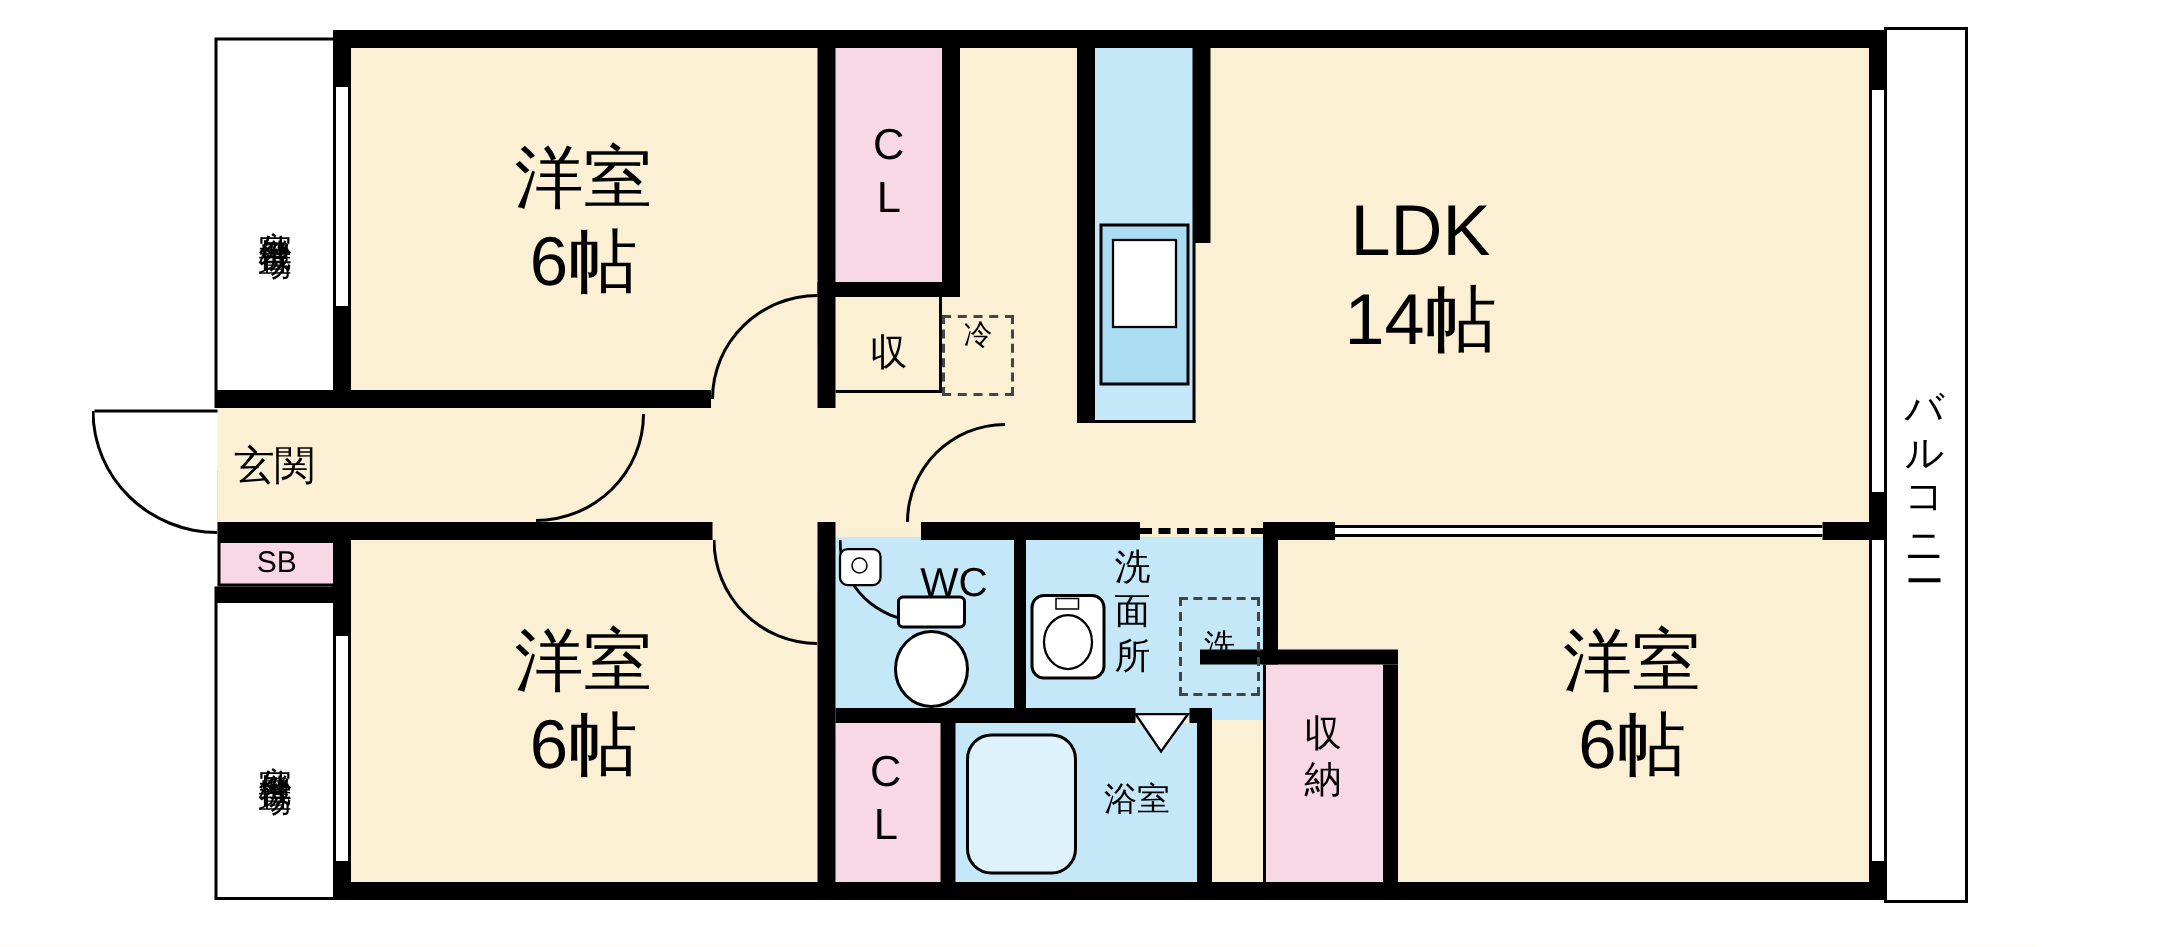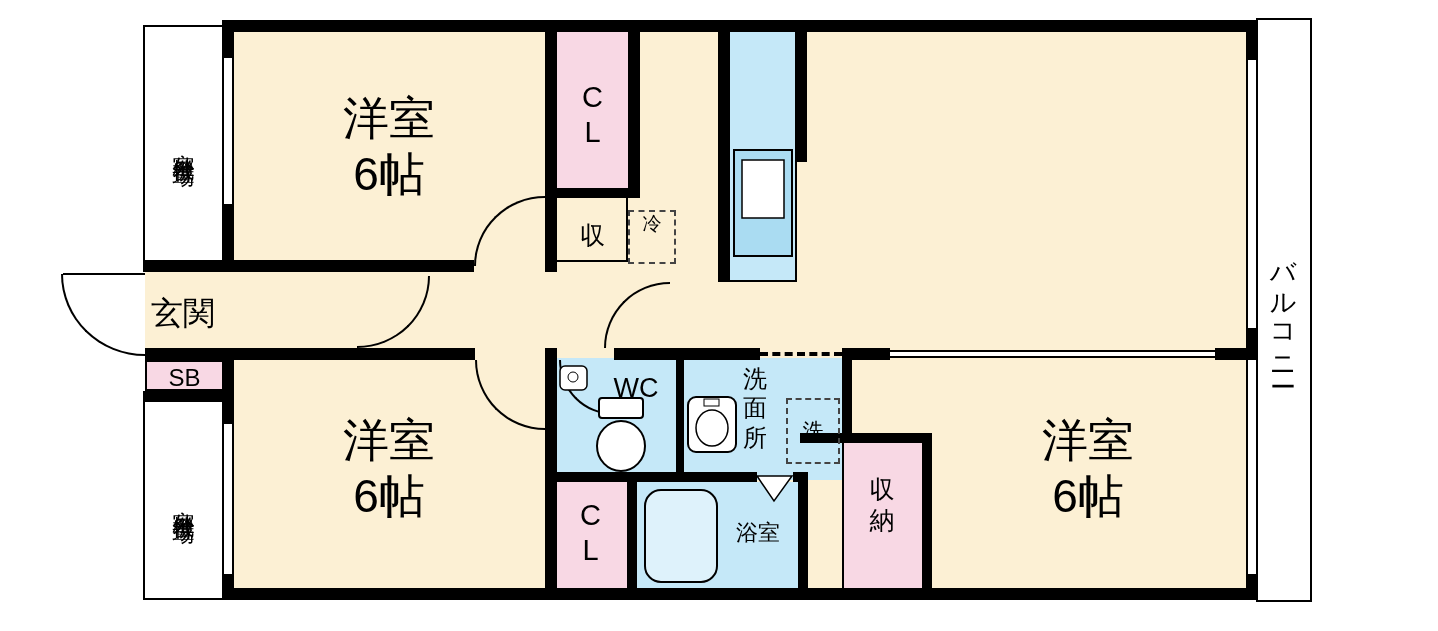--- a/index.html
+++ b/index.html
@@ -114,32 +114,34 @@
     <circle cx="573" cy="377" r="5" fill="none" stroke="#000" stroke-width="1"></circle>
     <rect x="688" y="397" width="48" height="55" rx="8" fill="#ffffff" stroke="#000" stroke-width="2"></rect>
     <ellipse cx="712" cy="428" rx="16" ry="18" fill="none" stroke="#000" stroke-width="1.5"></ellipse>
     <rect x="704" y="399" width="15" height="7" fill="#ffffff" stroke="#000" stroke-width="1"></rect>
     <rect x="645" y="490" width="72" height="92" rx="16" fill="#def2fb" stroke="#000" stroke-width="2"></rect>
     <polygon points="757,476 792,476 774,501" fill="#ffffff" stroke="#000" stroke-width="1.5"></polygon>
   </svg>
 
   <div class="lbl" style="left:254px;top:90px;width:270px;font-size:46px">洋室
 6帖</div>
+  <div class="lbl" style="left:822px;top:126px;width:250px;font-size:48px">LDK
+14帖</div>
   <div class="lbl" style="left:254px;top:412px;width:270px;font-size:46px">洋室
 6帖</div>
   <div class="lbl" style="left:948px;top:412px;width:280px;font-size:46px">洋室
 6帖</div>
   <div class="lbl" style="left:557px;top:80px;width:71px;font-size:29px">C
 L</div>
   <div class="lbl" style="left:555px;top:498px;width:71px;font-size:29px">C
 L</div>
   <div class="lbl" style="left:557px;top:220px;width:71px;font-size:25px">収</div>
   <div class="lbl" style="left:628px;top:212px;width:48px;font-size:19px">冷</div>
-  <div class="lbl" style="left:143px;top:294px;width:80px;font-size:32px">玄関</div>
-  <div class="lbl" style="left:145px;top:363px;width:79px;font-size:24px">SB</div>
+  <div class="lbl" style="left:143px;top:294px;width:80px;font-size:27px">玄関</div>
+  <div class="lbl" style="left:145px;top:363px;width:79px;font-size:20px">SB</div>
   <div class="lbl" style="left:592px;top:372px;width:88px;font-size:27px">WC</div>
   <div class="lbl" style="left:736px;top:364px;width:38px;font-size:24px">洗
 面
 所</div>
   <div class="lbl" style="left:786px;top:418px;width:54px;font-size:21px">洗</div>
   <div class="lbl" style="left:708px;top:520px;width:100px;font-size:22px">浴室</div>
   <div class="lbl" style="left:848px;top:474px;width:68px;font-size:25px">収
 納</div>
 
 </div>

